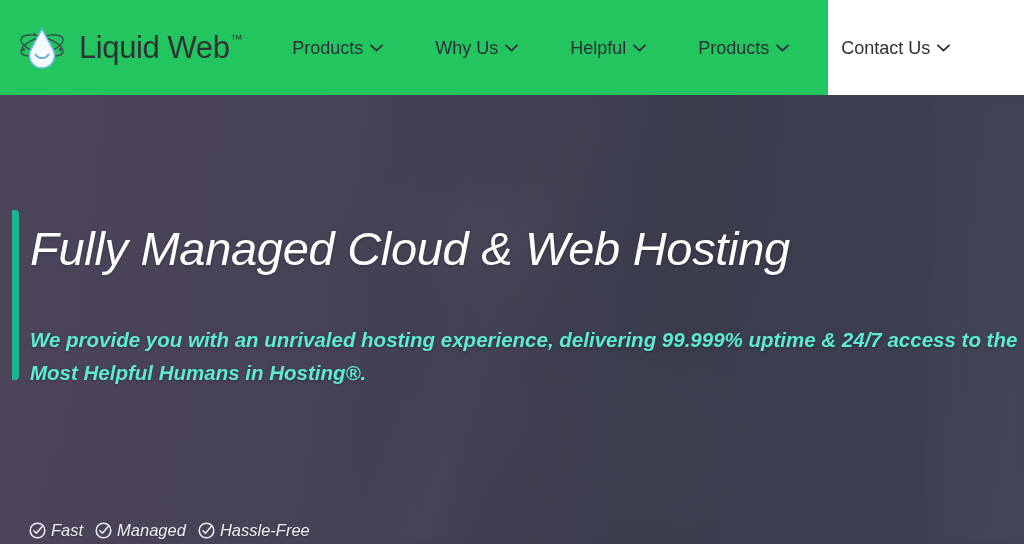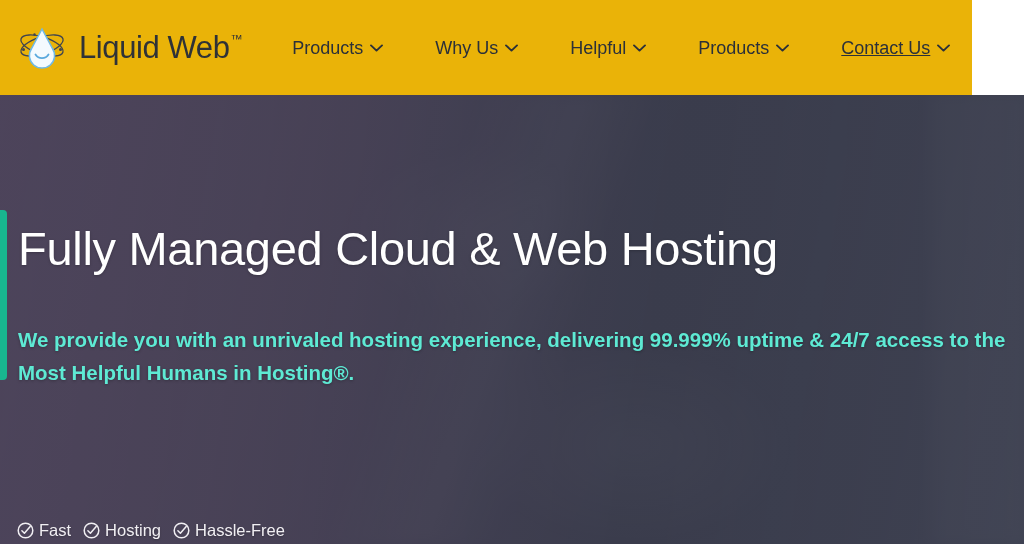--- a/index.html
+++ b/index.html
@@ -16,23 +16,23 @@
     position: relative;
     width: 1024px;
     height: 544px;
     overflow: hidden;
   }
 
   
   #site-header {
     position: absolute;
     top: 0; left: 0;
-    width: 972px;
+    width: 828px;
     height: 95px;
-    background: #eab308;
+    background: #22c55e;
     display: flex;
     align-items: center;
     z-index: 5;
   }
 
   #brand {
     display: flex;
     align-items: center;
     margin-left: 14px;
     gap: 9px;
@@ -78,21 +78,21 @@
     gap: 7px;
     color: #2b3039;
     font-size: 18px;
     font-weight: 400;
     padding: 0 0;
     margin-right: 52px;
     cursor: pointer;
     line-height: 1;
     justify-content: center;
   }
-  .nav-item:last-child { margin-right: 0; text-decoration: underline; }
+  .nav-item:last-child { margin-right: 0; }
 
   .chev {
     width: 13px;
     height: 8px;
     flex: none;
     display: block;
   }
 
   
   #hero {
@@ -144,23 +144,24 @@
     inset: 0;
     background: linear-gradient(95deg,
         rgba(74,66,88,0.72) 0%,
         rgba(70,64,84,0.66) 34%,
         rgba(58,60,76,0.60) 62%,
         rgba(60,63,79,0.62) 100%);
   }
 
   #hero-content {
     position: absolute;
-    top: 0; left: 0;
+    top: 0; left: 12px;
     width: 999px;
     height: 449px;
+    font-style: italic;
   }
 
   #accent-bar {
     position: absolute;
     left: 0;
     top: 115px;
     width: 7px;
     height: 170px;
     background: #18b68f;
     border-top-right-radius: 4px;
@@ -312,21 +313,21 @@
             <path d="M4.9 8.8 L7.4 11.3 L13.2 4.6" fill="none" stroke="#f1eff3" stroke-width="1.5" stroke-linecap="round" stroke-linejoin="round"></path>
           </svg>
           <span>Fast</span>
         </div>
 
         <div class="feature">
           <svg class="check-icon" viewBox="0 0 17 17">
             <circle cx="8.5" cy="8.5" r="7.3" fill="none" stroke="#f1eff3" stroke-width="1.5"></circle>
             <path d="M4.9 8.8 L7.4 11.3 L13.2 4.6" fill="none" stroke="#f1eff3" stroke-width="1.5" stroke-linecap="round" stroke-linejoin="round"></path>
           </svg>
-          <span>Hosting</span>
+          <span>Managed</span>
         </div>
 
         <div class="feature">
           <svg class="check-icon" viewBox="0 0 17 17">
             <circle cx="8.5" cy="8.5" r="7.3" fill="none" stroke="#f1eff3" stroke-width="1.5"></circle>
             <path d="M4.9 8.8 L7.4 11.3 L13.2 4.6" fill="none" stroke="#f1eff3" stroke-width="1.5" stroke-linecap="round" stroke-linejoin="round"></path>
           </svg>
           <span>Hassle-Free</span>
         </div>
 

